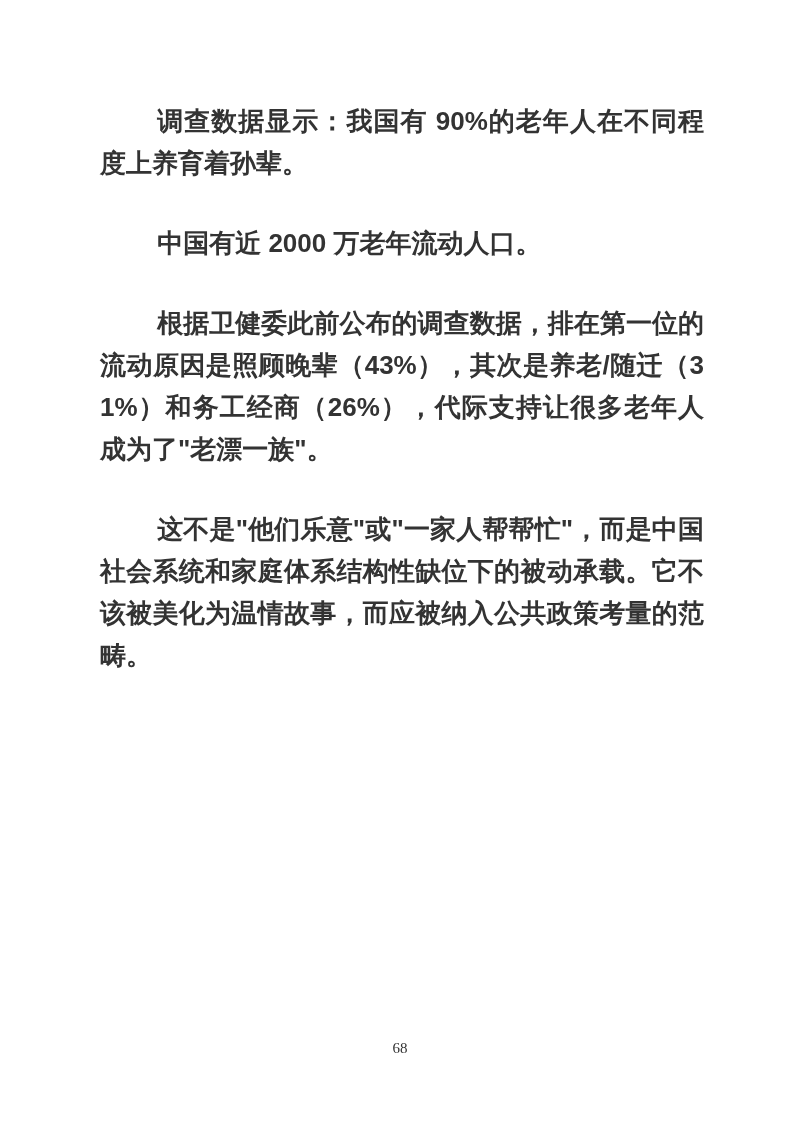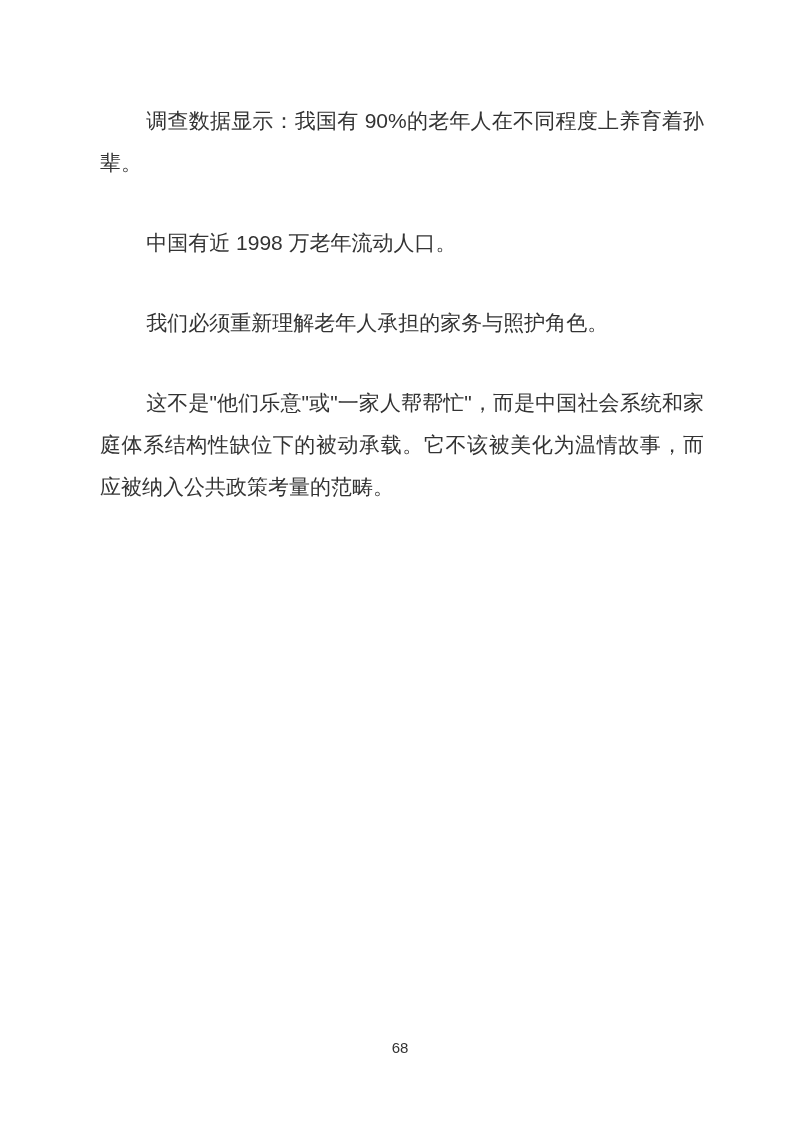--- a/index.html
+++ b/index.html
@@ -18,43 +18,45 @@
     color: var(--text-color);
     position: relative;
     overflow: hidden;
   }
   .doc {
     box-sizing: border-box;
     width: 800px;
     padding: 100px 96px 0 100px;
   }
   p.para {
-    font-size: 21px;
+    font-size: 26px;
     line-height: 42px;
     margin: 0 0 38px 0;
     text-indent: 2.2em;
     text-align: justify;
     text-justify: inter-ideograph;
     color: var(--text-color);
     word-break: break-all;
+    font-weight: bold;
   }
   .page-number {
     position: absolute;
     top: 1038px;
     left: 0;
     width: 800px;
     text-align: center;
     font-size: 15px;
     line-height: 20px;
     color: var(--text-color);
+    font-family: Liberation Serif, serif;
   }
 </style>
 </head>
 <body>
 
 <main class="doc">
   <p class="para">调查数据显示：我国有 90%的老年人在不同程度上养育着孙辈。</p>
-  <p class="para">中国有近 1998 万老年流动人口。</p>
-  <p class="para">我们必须重新理解老年人承担的家务与照护角色。</p>
+  <p class="para">中国有近 2000 万老年流动人口。</p>
+  <p class="para">根据卫健委此前公布的调查数据，排在第一位的流动原因是照顾晚辈（43%），其次是养老/随迁（31%）和务工经商（26%），代际支持让很多老年人成为了"老漂一族"。</p>
   <p class="para">这不是"他们乐意"或"一家人帮帮忙"，而是中国社会系统和家庭体系结构性缺位下的被动承载。它不该被美化为温情故事，而应被纳入公共政策考量的范畴。</p>
 </main>
 
 <div class="page-number">68</div>
 
 </body></html>

